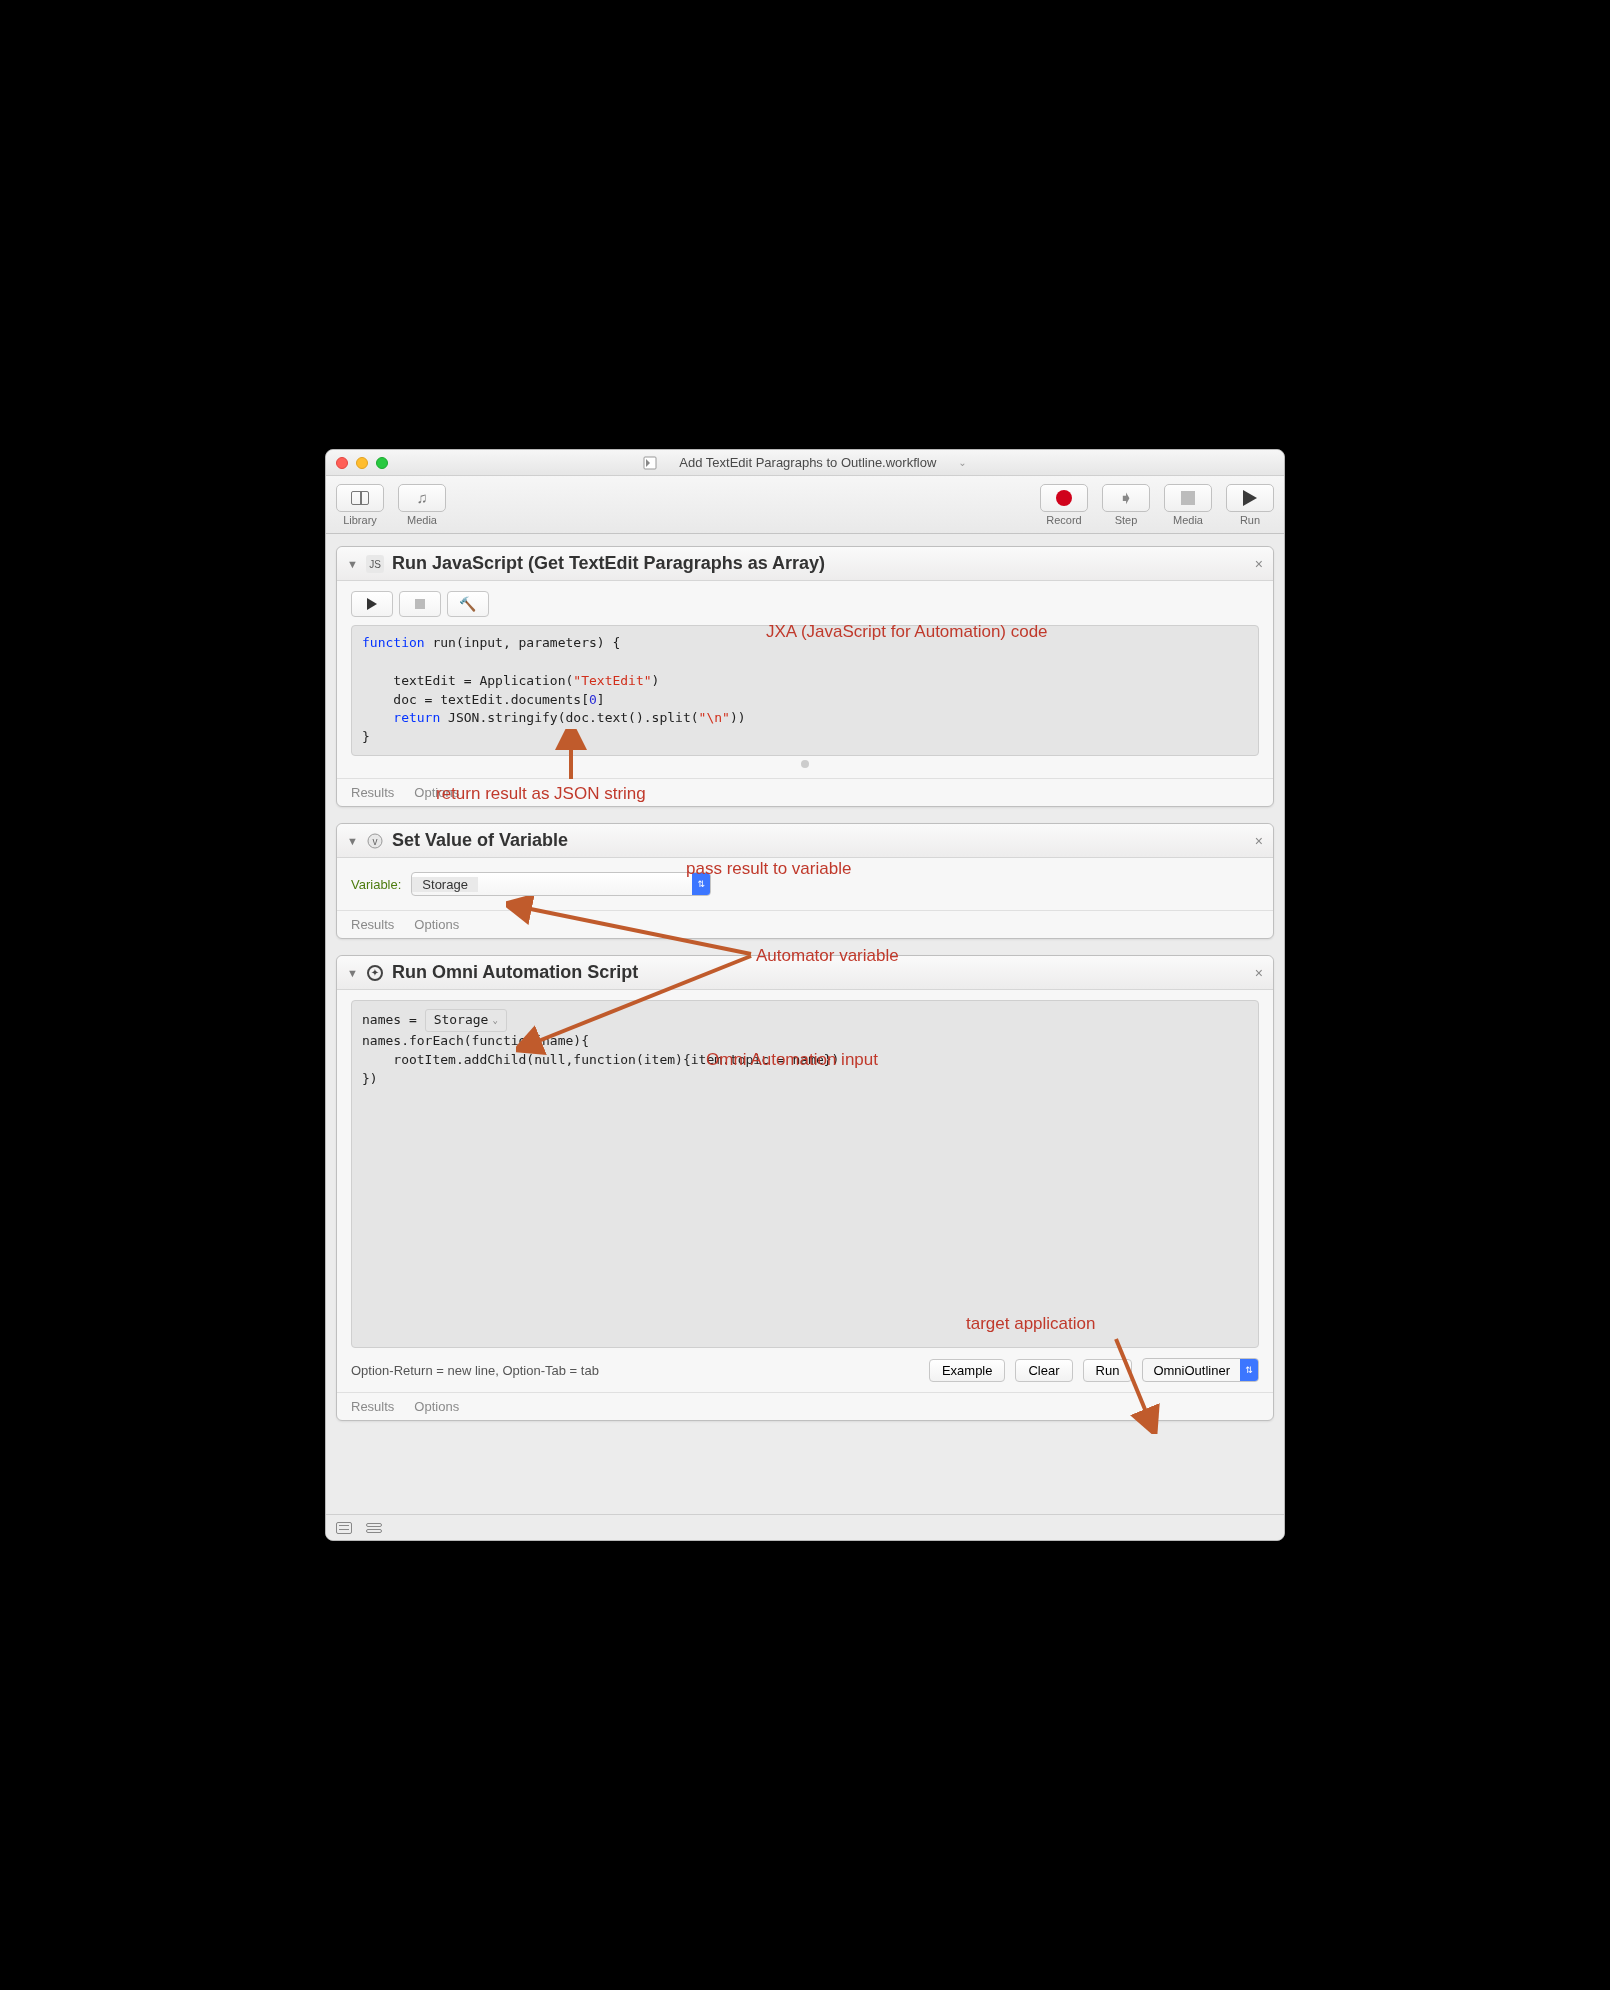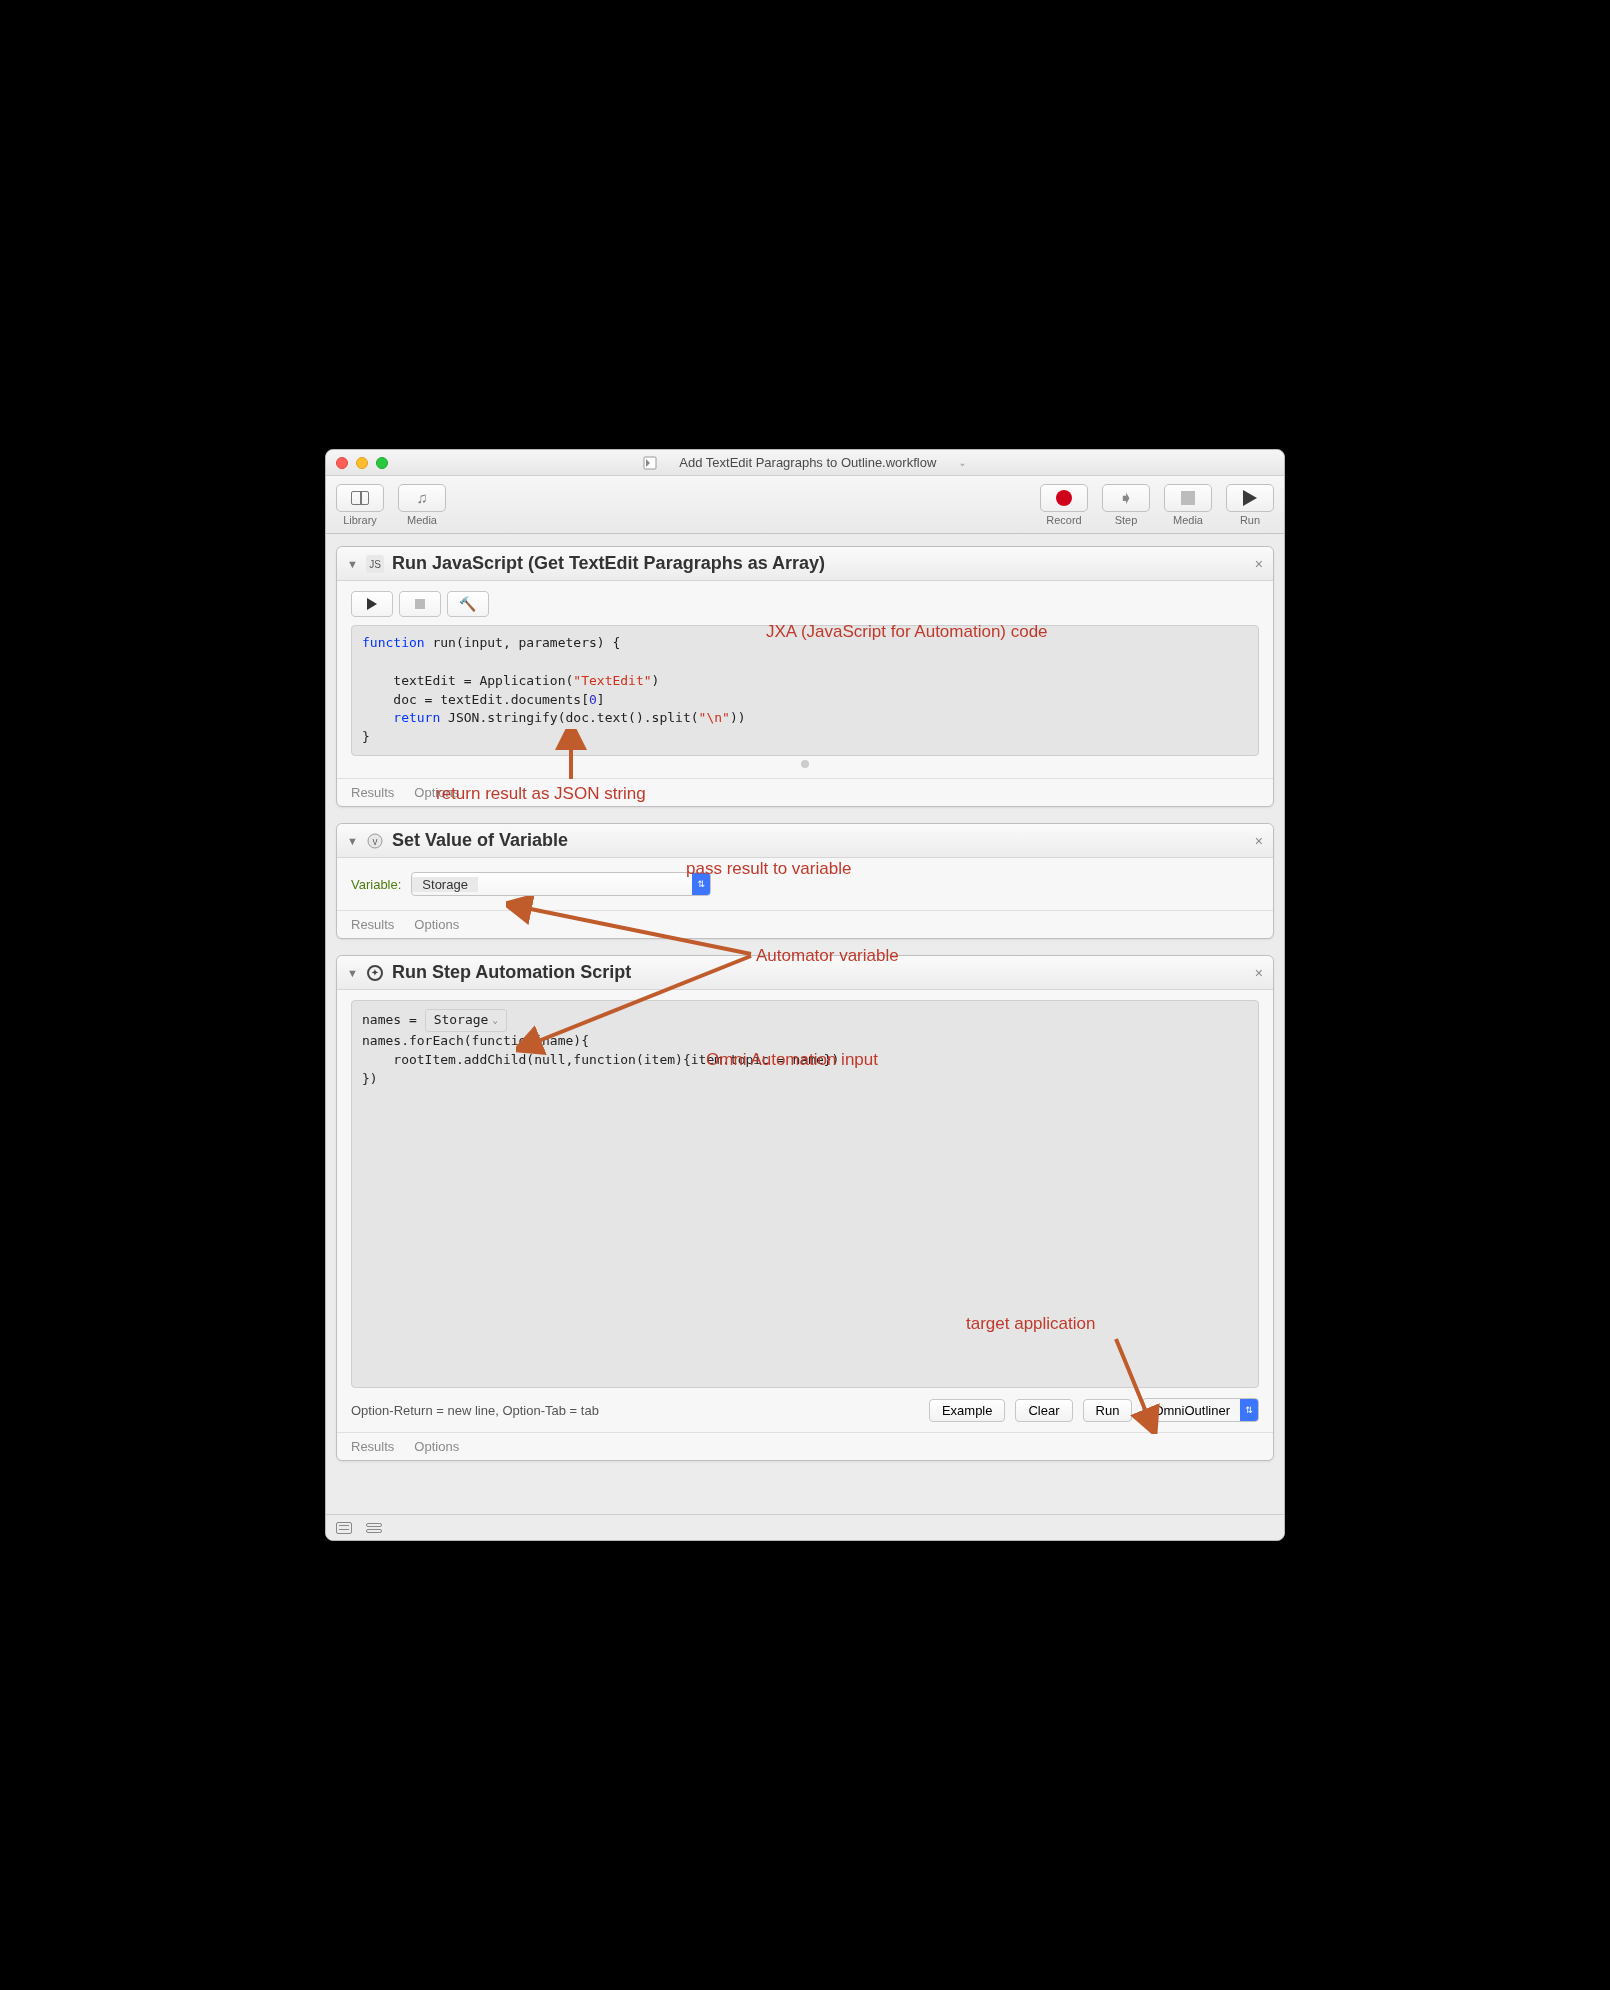--- a/index.html
+++ b/index.html
@@ -268,25 +268,25 @@
         <span>Options</span>
       </div>
     </div>
 
     <div class="action">
       <div class="ahead">
         <span class="disclose">▼</span>
         <span class="ai">
             <span class="omni-icon"></span>
           </span>
-        <span class="ahead-title">Run Step Automation Script</span>
+        <span class="ahead-title">Run Omni Automation Script</span>
         <span class="close-x">×</span>
       </div>
       <div class="abody">
-        <div class="codebox" style="height:388px;white-space:pre-wrap;"><span>names = </span><span class="chip"><span>Storage</span><span class="cd">⌄</span></span>
+        <div class="codebox" style="height:348px;white-space:pre-wrap;"><span>names = </span><span class="chip"><span>Storage</span><span class="cd">⌄</span></span>
 <span>names.forEach(function(name){</span>
 <span>    rootItem.addChild(null,function(item){item.topic = name})</span>
 <span>})</span></div>
         <div style="display:flex;align-items:center;margin-top:10px;gap:10px;">
           <span class="hint">Option-Return = new line, Option-Tab = tab</span>
           <span class="spacer" style="flex:1"></span>
           <div class="footbtns">
             <span class="pillbtn">Example</span>
             <span class="pillbtn">Clear</span>
             <span class="pillbtn">Run</span>

